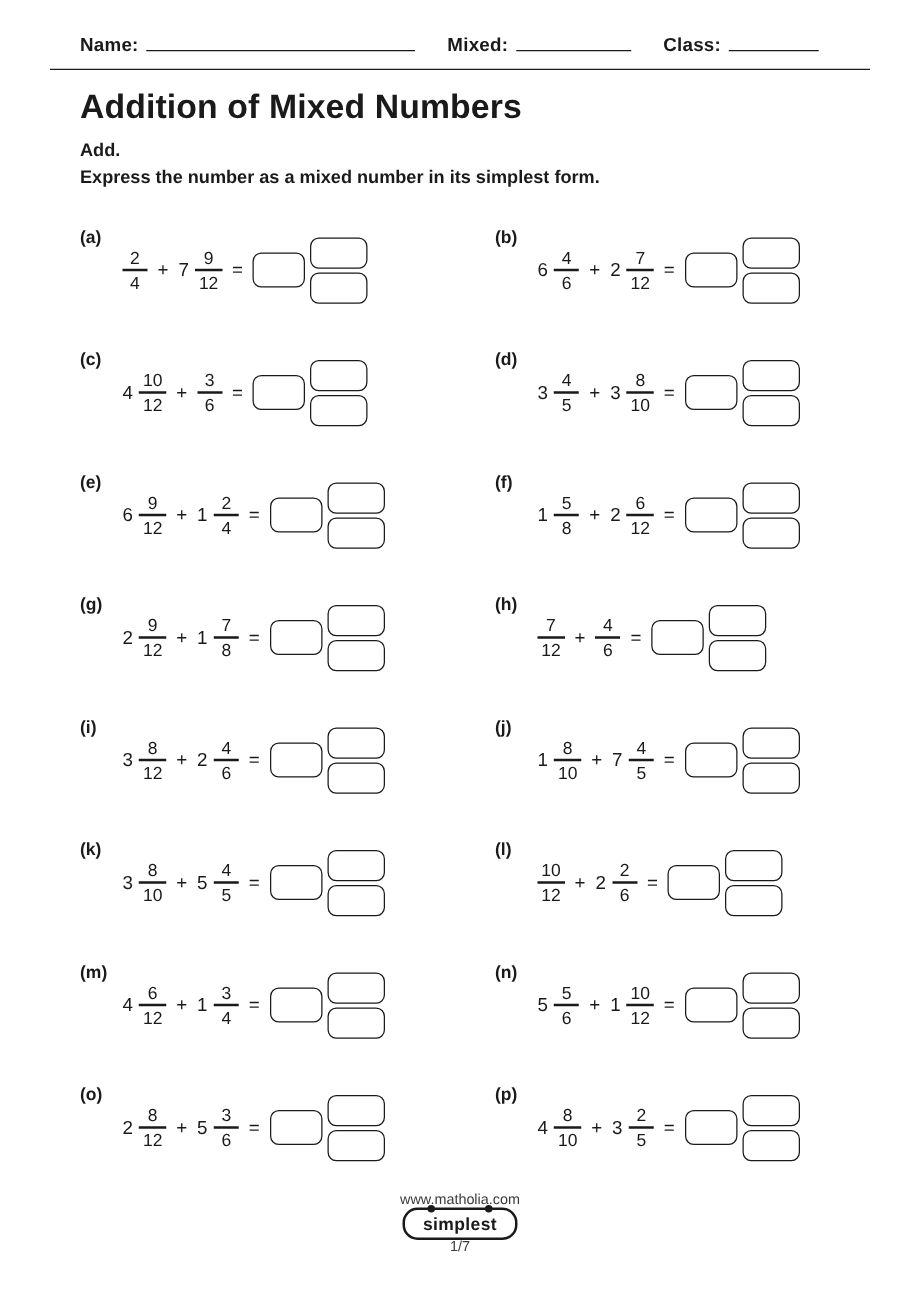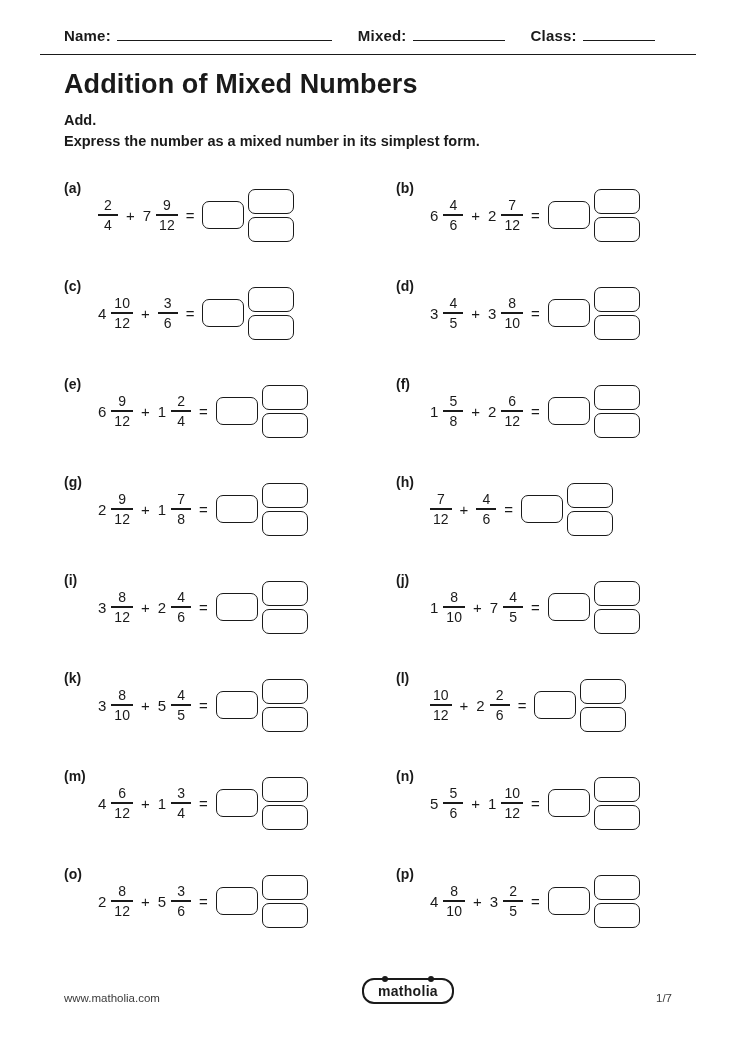--- a/index.html
+++ b/index.html
@@ -137,24 +137,25 @@
   }
 
   
   .footer {
     position: absolute;
     left: 0;
     right: 0;
     bottom: 36px;
     padding: 0 64px;
     display: flex;
-    align-items: flex-end;
+    align-items: center;
     justify-content: space-between;
     font-size: 11.5px;
     color: #3a3a3a;
+    flex-direction: column;
   }
   .logo {
     border: 2px solid #1a1a1a;
     border-radius: 12px;
     padding: 3px 14px;
     font-size: 14px;
     font-weight: bold;
     letter-spacing: 0.3px;
     color: #1a1a1a;
     background: #fff;
@@ -670,17 +671,17 @@
               <span class="box small"></span>
               <span class="box small"></span>
             </span>
           </span>
         </div>
       </div>
     </div>
 
   <div class="footer">
     <span>www.matholia.com</span>
-    <span class="logo">matholia</span>
+    <span class="logo">simplest</span>
     <span>1/7</span>
   </div>
 
 </div>
 
 </body></html>

